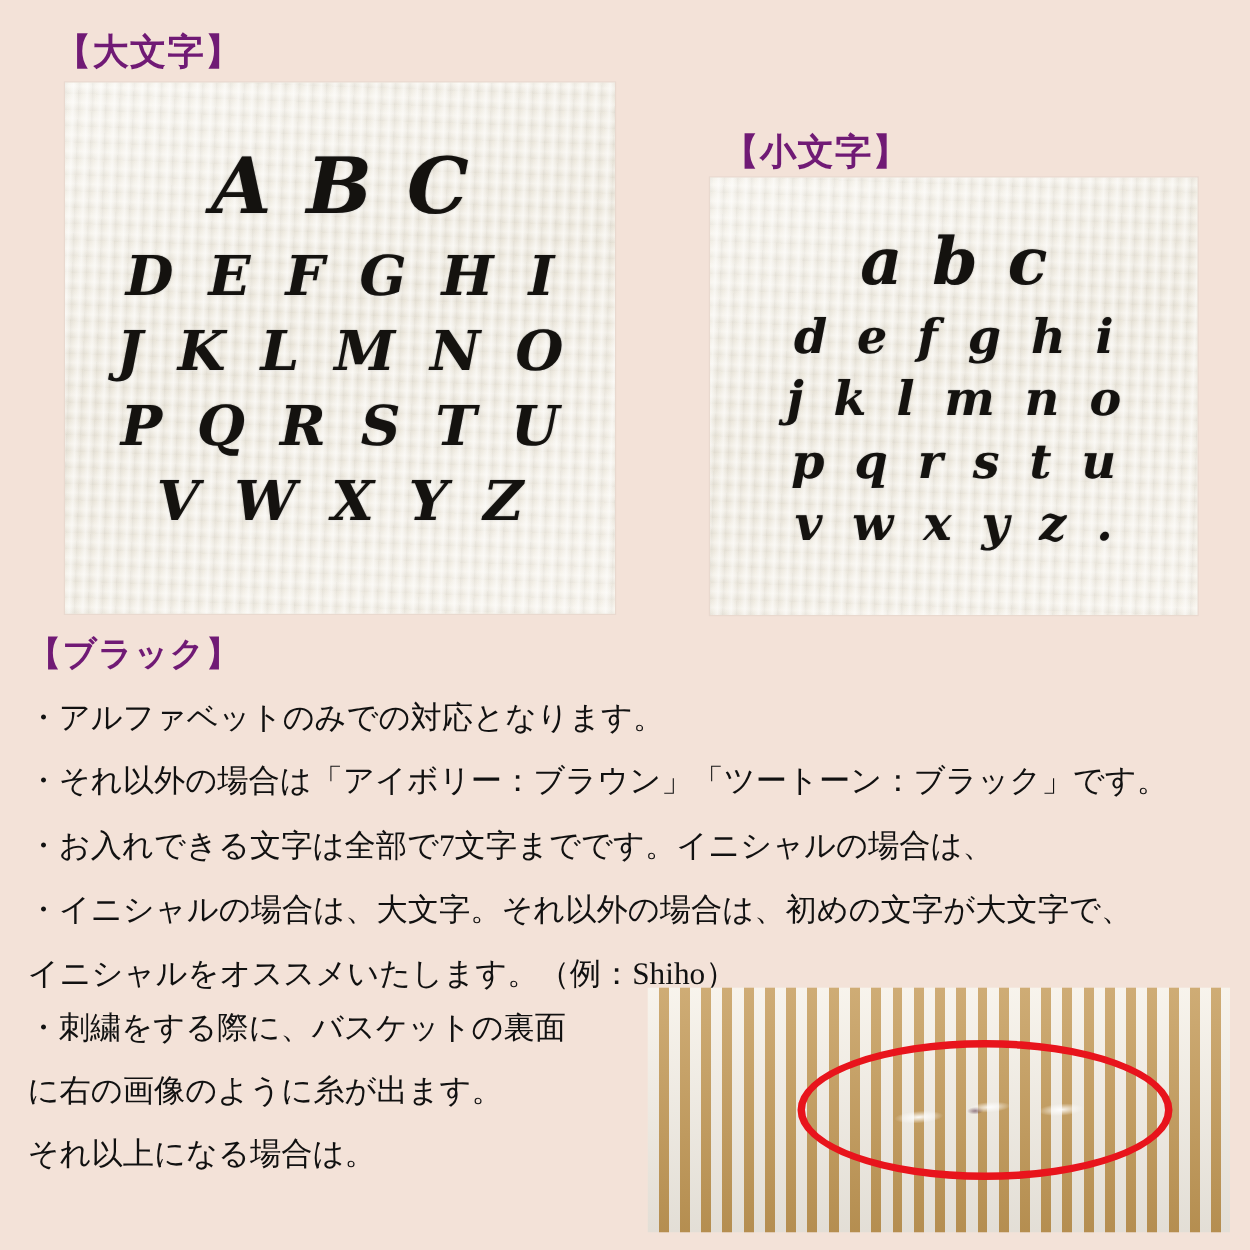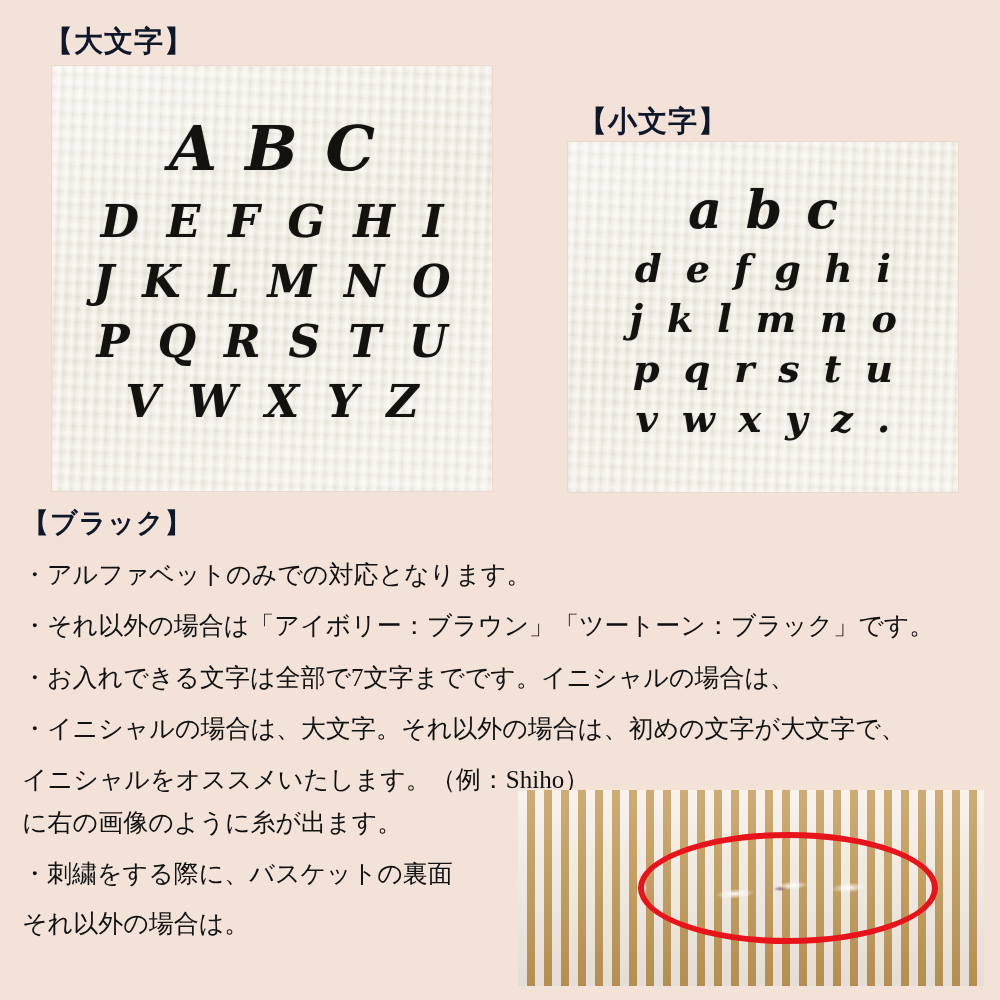--- a/index.html
+++ b/index.html
@@ -21,21 +21,21 @@
     width: 1000px;
     height: 1000px;
   }
 
   
   .section-heading {
     position: absolute;
     font-size: 29px;
     font-weight: bold;
     letter-spacing: 1px;
-    color: #0f172a;
+    color: #701a75;
     white-space: nowrap;
   }
   #heading-uppercase { left: 44px; top: 22px; }
   #heading-lowercase { left: 578px; top: 102px; }
   #heading-notes { left: 22px; top: 505px; font-size: 27px; }
 
   
   .photo {
     position: absolute;
     overflow: hidden;
@@ -255,23 +255,23 @@
 
   <div class="note-list">
     <div class="note-line">・アルファベットのみでの対応となります。</div>
     <div class="note-line">・それ以外の場合は「アイボリー：ブラウン」「ツートーン：ブラック」です。</div>
     <div class="note-line">・お入れできる文字は全部で7文字までです。イニシャルの場合は、</div>
     <div class="note-line">・イニシャルの場合は、大文字。それ以外の場合は、初めの文字が大文字で、</div>
     <div class="note-line">イニシャルをオススメいたします。（例：Shiho）</div>
   </div>
 
   <div class="bottom-note">
+    <div class="note-line">・刺繍をする際に、バスケットの裏面</div>
     <div class="note-line">に右の画像のように糸が出ます。</div>
-    <div class="note-line">・刺繍をする際に、バスケットの裏面</div>
-    <div class="note-line">それ以外の場合は。</div>
+    <div class="note-line">それ以上になる場合は。</div>
   </div>
 
   <div id="photo-backside">
     <div class="stripes"></div>
     <div class="threads"></div>
     <div class="ellipse-marker"></div>
   </div>
 
 </div>
 

